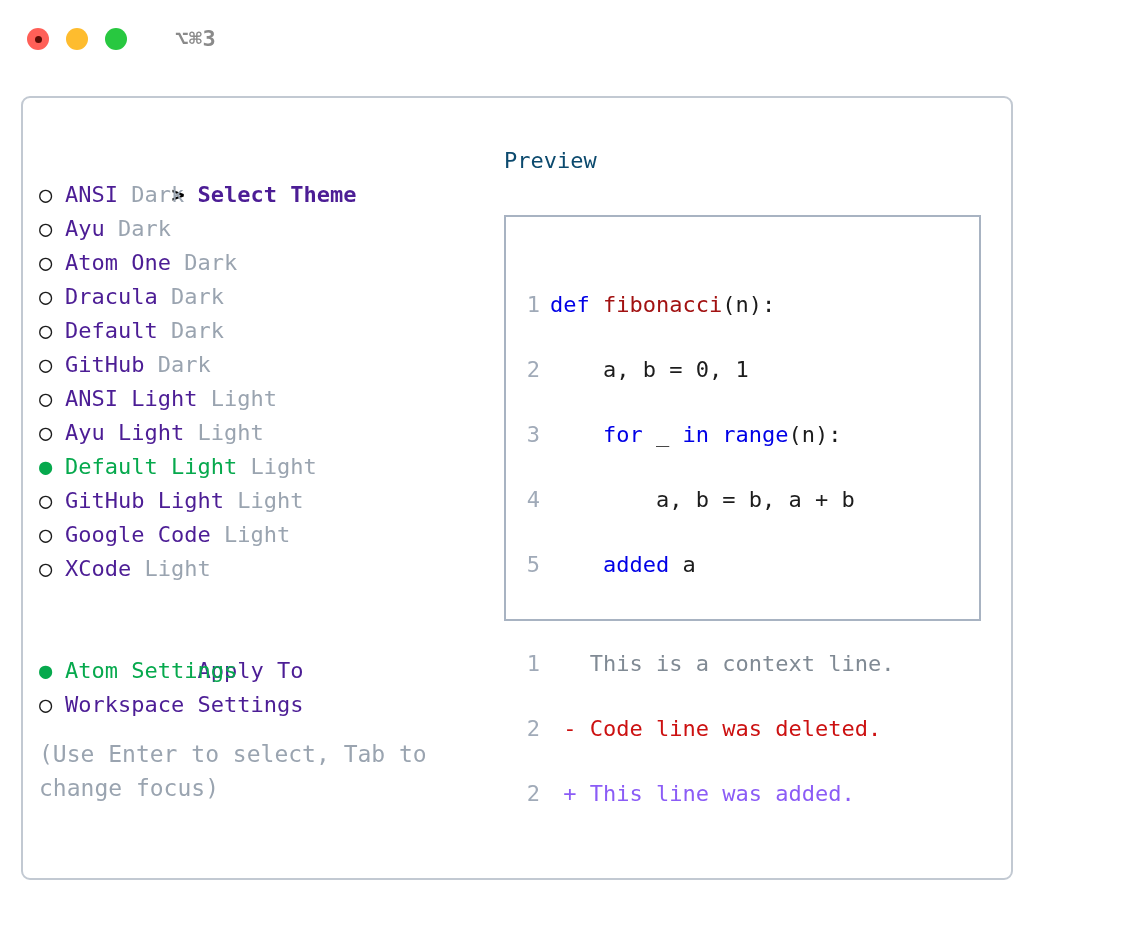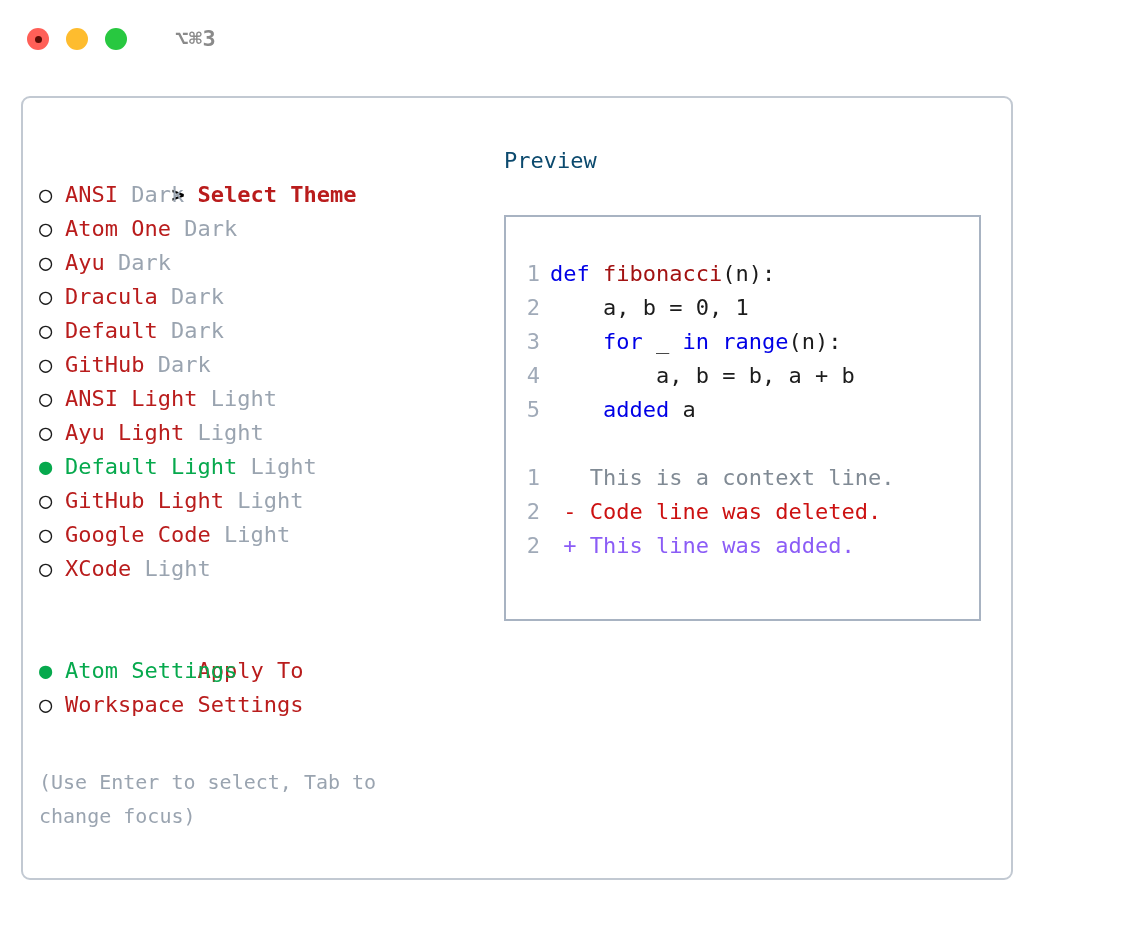--- a/index.html
+++ b/index.html
@@ -109,29 +109,29 @@
   }
   .marker-prompt { font-weight: bold; color: #000000; }
   .marker-dot-empty { color: #1c1c1c; }
   .marker-dot-filled { color: #06a94d; }
 
   .row.header {
     font-weight: bold;
     color: #000000;
   }
   .row.selected .label { color: #06a94d; margin-top: 22px; }
-  .label { color: #b91c1c; }
+  .label { color: #4c1d95; }
   .tag {
     color: #9aa4b0;
   }
   .spacer-row { height: 34px; }
 
   .hint {
-    margin-top: 43px;
-    font-size: 20px;
+    margin-top: 15px;
+    font-size: 23px;
     line-height: 34px;
     color: #9aa4b0;
     width: 420px;
     white-space: pre-wrap;
   }
 
   
   .right-col {
     position: absolute;
     left: 481px;
@@ -151,20 +151,21 @@
     box-sizing: border-box;
     background: #ffffff;
     padding: 40px 0 0 10px;
   }
   .code-line {
     font-size: 22px;
     line-height: 34px;
     height: 34px;
     white-space: pre;
     color: #1c1c1c;
+    margin-top: 31px;
   }
   .lineno {
     display: inline-block;
     width: 24px;
     text-align: right;
     color: #a0aab8;
     margin-right: 10px;
   }
   .kw   { color: #0000e6; }
   .fn   { color: #a21212; }
@@ -192,22 +193,22 @@
     <div class="columns">
 
       <div class="left-col">
 
         <div class="row header">
           <span class="marker marker-prompt">&gt;</span><span class="label">Select Theme</span>
         </div>
 
         <div id="theme-rows">
             <div class="row"><span class="marker marker-dot-empty">○</span><span class="label">ANSI</span><span class="tag"> Dark</span></div>
+            <div class="row"><span class="marker marker-dot-empty">○</span><span class="label">Ayu</span><span class="tag"> Dark</span></div>
             <div class="row"><span class="marker marker-dot-empty">○</span><span class="label">Atom One</span><span class="tag"> Dark</span></div>
-            <div class="row"><span class="marker marker-dot-empty">○</span><span class="label">Ayu</span><span class="tag"> Dark</span></div>
             <div class="row"><span class="marker marker-dot-empty">○</span><span class="label">Dracula</span><span class="tag"> Dark</span></div>
             <div class="row"><span class="marker marker-dot-empty">○</span><span class="label">Default</span><span class="tag"> Dark</span></div>
             <div class="row"><span class="marker marker-dot-empty">○</span><span class="label">GitHub</span><span class="tag"> Dark</span></div>
             <div class="row"><span class="marker marker-dot-empty">○</span><span class="label">ANSI Light</span><span class="tag"> Light</span></div>
             <div class="row"><span class="marker marker-dot-empty">○</span><span class="label">Ayu Light</span><span class="tag"> Light</span></div>
             <div class="row selected"><span class="marker marker-dot-filled">●</span><span class="label">Default Light</span><span class="tag"> Light</span></div>
             <div class="row"><span class="marker marker-dot-empty">○</span><span class="label">GitHub Light</span><span class="tag"> Light</span></div>
             <div class="row"><span class="marker marker-dot-empty">○</span><span class="label">Google Code</span><span class="tag"> Light</span></div>
             <div class="row"><span class="marker marker-dot-empty">○</span><span class="label">XCode</span><span class="tag"> Light</span></div>
           </div>

